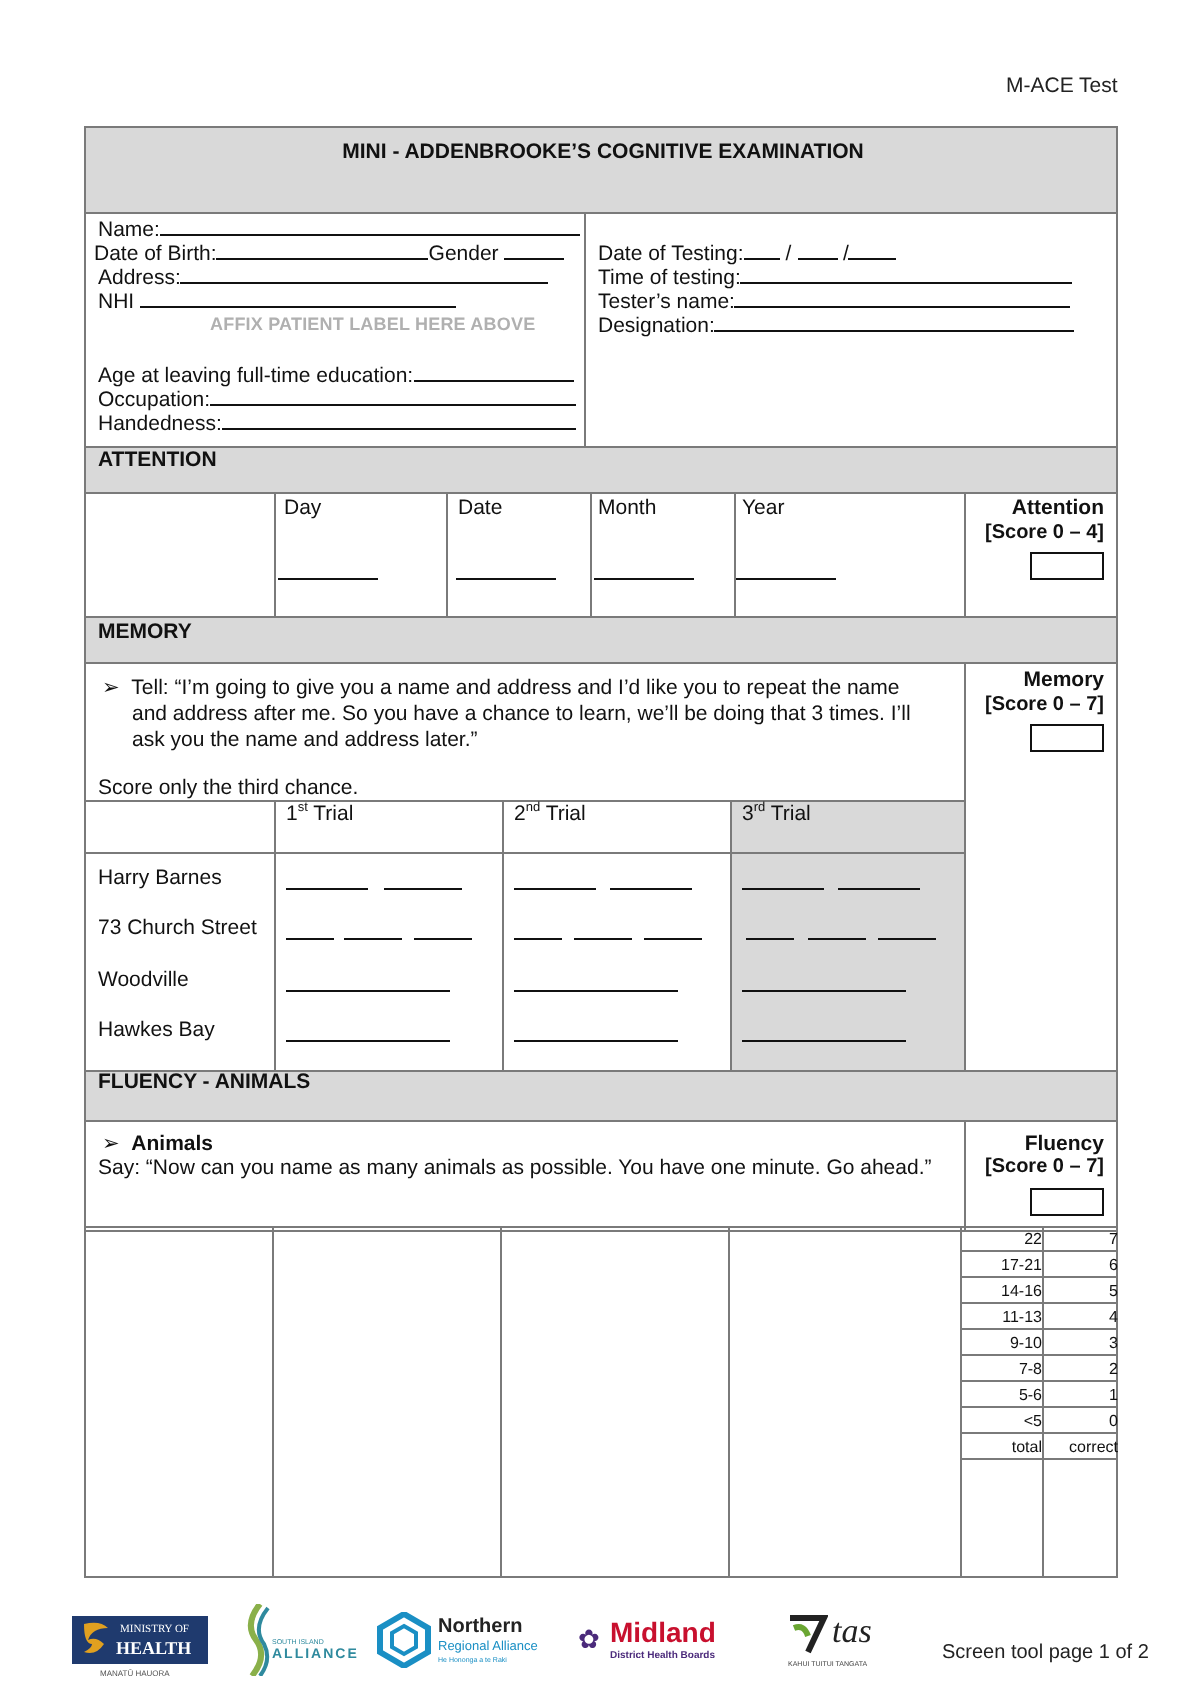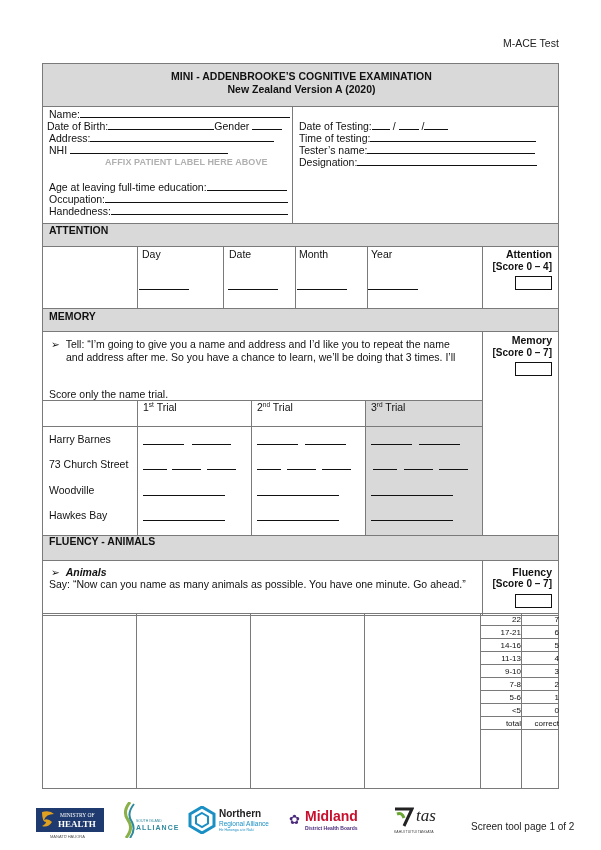--- a/index.html
+++ b/index.html
@@ -16,21 +16,21 @@
 
   .title { position: absolute; left: 0; top: 6px; width: 517px; text-align: center; font-weight: bold; font-size: 10.5px; line-height: 13px; }
 
   .field { position: absolute; font-size: 10.5px; white-space: nowrap; line-height: 12px; }
   .uline { display: inline-block; border-bottom: 1px solid #111; height: 10px; vertical-align: baseline; }
   .affix { position: absolute; left: 62px; top: 93px; font-size: 9px; color: #b0b0b0; font-weight: bold; letter-spacing: 0.1px; }
 
   .sec-label { position: absolute; font-weight: bold; font-size: 10.5px; }
 
   .txt { position: absolute; font-size: 10.5px; line-height: 13px; }
-  .bold { font-weight: bold; font-style: italic; }
+  .bold { font-weight: bold; }
   .score-title { position: absolute; font-weight: bold; font-size: 10.5px; text-align: right; }
   .score-range { position: absolute; font-size: 10px; text-align: right; font-weight: bold; }
   .score-box { position: absolute; width: 37px; height: 14px; border: 1px solid #111; background: #fff; }
 
   .blank { position: absolute; height: 1px; background: #111; }
 
   .sup { font-size: 6.5px; vertical-align: super; line-height: 0; }
 
   .ftab-row { position: absolute; left: 438px; width: 78px; height: 13px; border-bottom: 1px solid #7a7a7a; font-size: 8px; }
   .ftab-row span { position: absolute; top: 2px; text-align: right; }
@@ -42,21 +42,20 @@
 </head>
 <body>
 
 <div class="header-right">M-ACE Test</div>
 
 <div class="form">
 
   <div class="gray" style="left:0;top:0;width:515px;height:42px;"></div>
   <div class="title">
     <div>MINI - ADDENBROOKE’S COGNITIVE EXAMINATION</div>
-    <div>New Zealand Version A (2020)</div>
   </div>
   <div class="line-h" style="left:0;top:42px;width:515px;"></div>
 
   <div class="line-v" style="left:249px;top:42px;height:117px;"></div>
 
   <div class="field" style="left:6px;top:44px;">
     <span>Name:</span><span class="uline" style="width:210px;"></span>
   </div>
   <div class="field" style="left:4px;top:56px;">
     <span>Date of Birth:</span><span class="uline" style="width:106px;"></span><span>Gender</span> <span class="uline" style="width:30px;"></span>
@@ -119,22 +118,23 @@
   <div class="score-box" style="left:472px;top:212px;"></div>
 
   <div class="line-h" style="left:0;top:244px;width:515px;"></div>
   <div class="gray" style="left:0;top:245px;width:515px;height:22px;"></div>
   <div class="sec-label" style="left:6px;top:246px;">MEMORY</div>
   <div class="line-h" style="left:0;top:267px;width:515px;"></div>
 
   <div class="txt" style="left:8px;top:274px;width:430px;">
     <div><span>➢</span>&nbsp;&nbsp;<span>Tell: “I’m going to give you a name and address and I’d like you to repeat the name</span></div>
     <div style="padding-left:15px;">and address after me. So you have a chance to learn, we’ll be doing that 3 times. I’ll</div>
-  </div>
-  <div class="txt" style="left:6px;top:324px;">Score only the name trial.</div>
+    <div style="padding-left:15px;">ask you the name and address later.”</div>
+  </div>
+  <div class="txt" style="left:6px;top:324px;">Score only the third chance.</div>
 
   <div class="line-v" style="left:439px;top:267px;height:204px;"></div>
   <div class="score-title" style="right:6px;top:270px;">Memory</div>
   <div class="score-range" style="right:6px;top:283px;">[Score 0 – 7]</div>
   <div class="score-box" style="left:472px;top:298px;"></div>
 
   <div class="line-h" style="left:0;top:336px;width:439px;"></div>
   <div class="gray" style="left:323px;top:337px;width:116px;height:134px;"></div>
   <div class="line-v" style="left:94px;top:336px;height:135px;"></div>
   <div class="line-v" style="left:208px;top:336px;height:135px;"></div>

